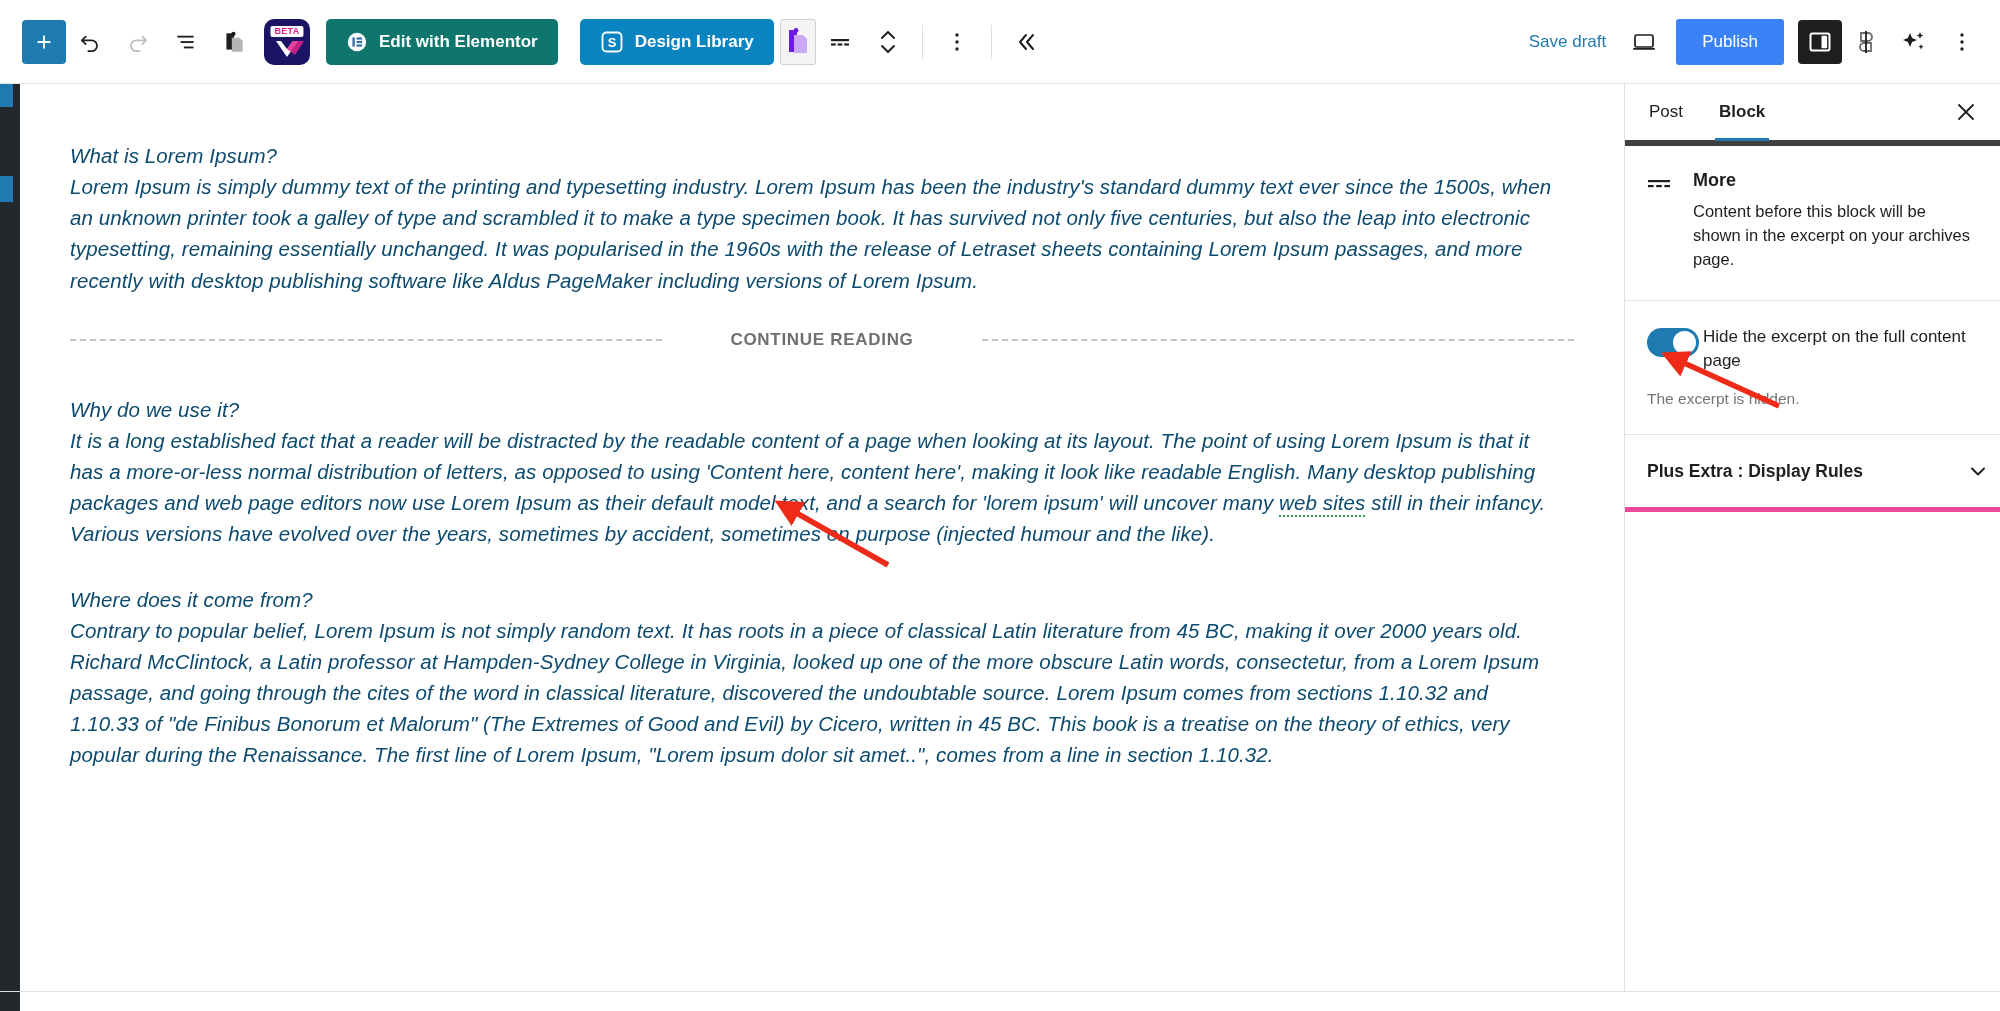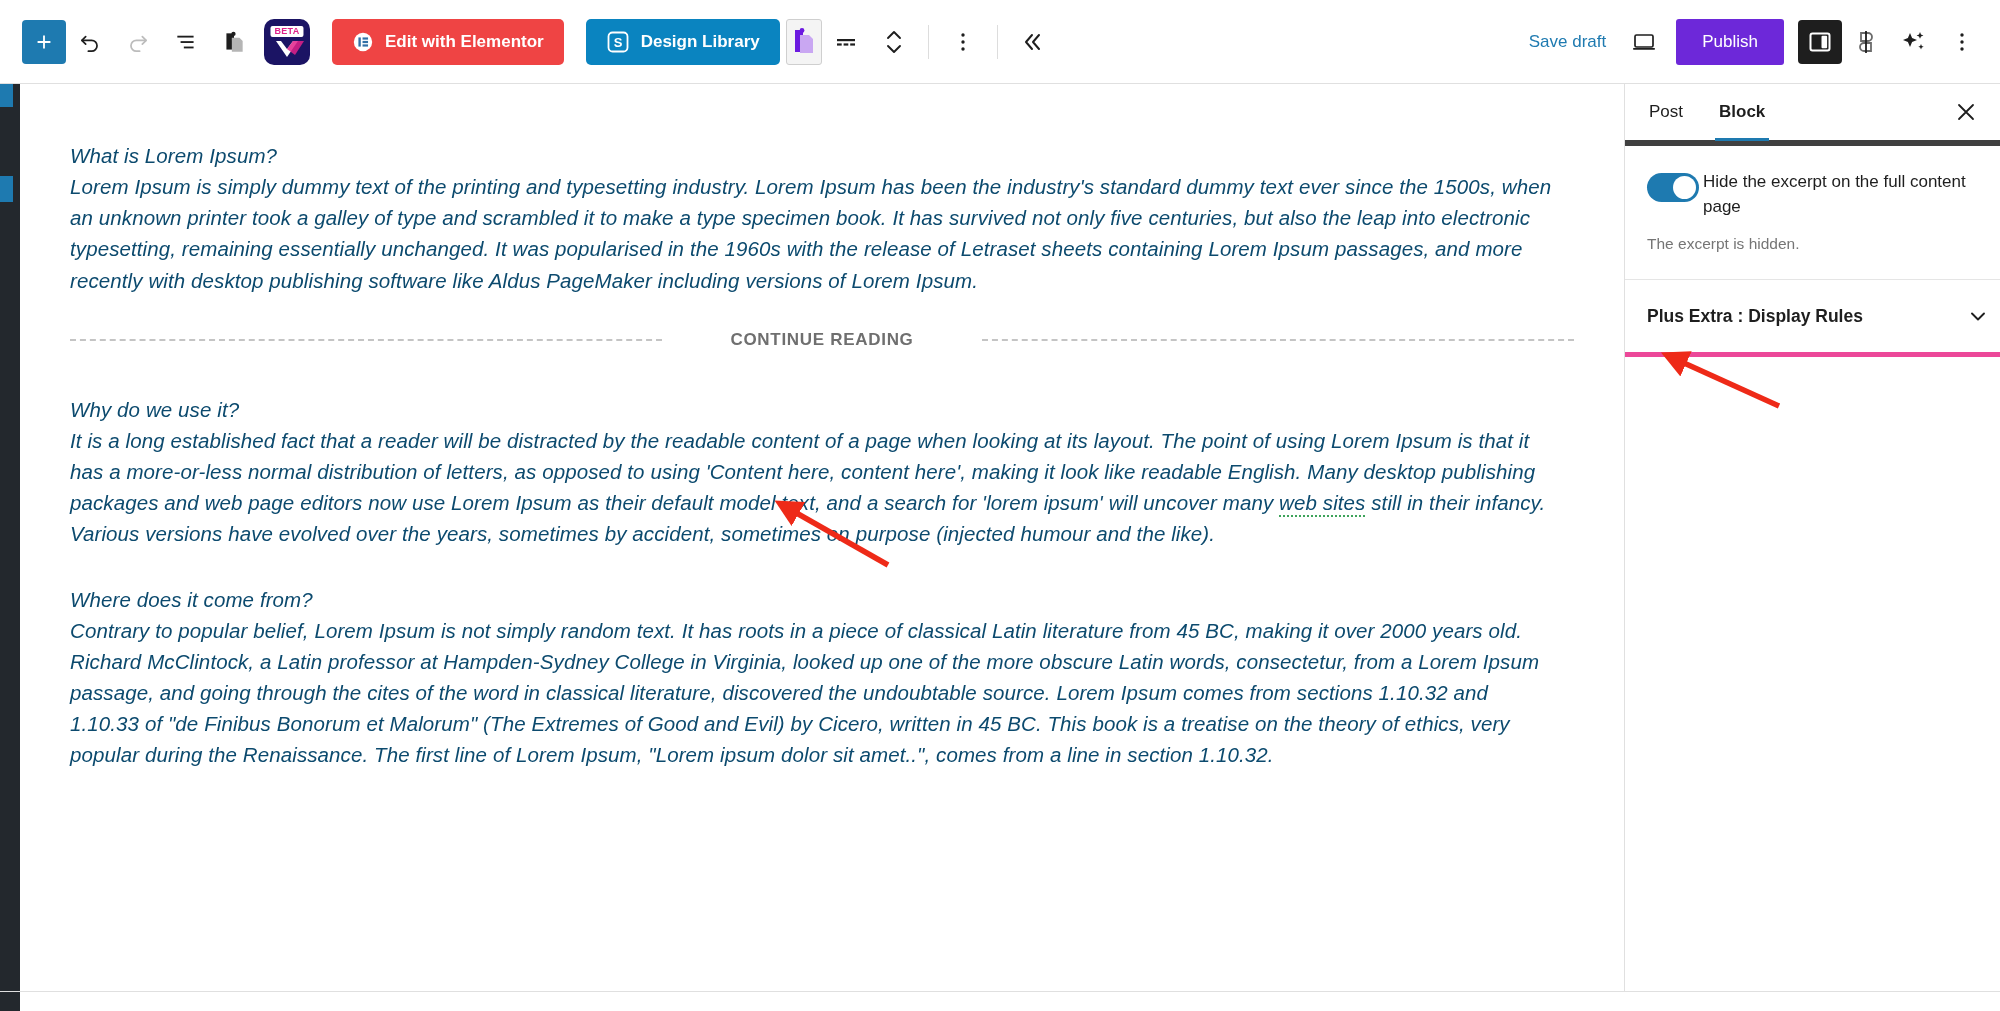--- a/index.html
+++ b/index.html
@@ -49,37 +49,37 @@
     font-size: 9px; font-weight: 700; letter-spacing: .3px;
     padding: 1px 4px; border-radius: 2px; line-height: 1.1;
   }
 
   .pill-btn {
     height: 46px; border-radius: 5px; border: none;
     display: flex; align-items: center; gap: 11px;
     padding: 0 20px; color: #fff; cursor: pointer;
     font-size: 17px; font-weight: 600; white-space: nowrap;
   }
-  .pill-elementor { background: #ef4444; margin-left: 16px; }
+  .pill-elementor { background: #0f766e; margin-left: 10px; }
   .pill-design    { background: #0a84c0; margin-left: 22px; }
 
   .stackable-btn {
     width: 36px; height: 46px; border: 1px solid #cfcfcf; border-radius: 3px;
     background: #f4f4f4; margin-left: 6px;
     display: flex; align-items: center; justify-content: center; cursor: pointer;
   }
 
   .tb-sep { width: 1px; height: 34px; background: #ddd; margin: 0 10px; }
 
   .save-draft {
     background: none; border: none; color: #1e7ab0;
     font-size: 17px; cursor: pointer; padding: 8px 14px; white-space: nowrap;
   }
   .publish-btn {
-    background: #6d28d9; color: #fff; border: none; border-radius: 3px;
+    background: #3b82f6; color: #fff; border: none; border-radius: 3px;
     height: 46px; padding: 0 26px; font-size: 17px; cursor: pointer;
     margin: 0 8px; white-space: nowrap;
   }
   .settings-toggle {
     width: 44px; height: 44px; border-radius: 4px; background: #1e1e1e;
     display: flex; align-items: center; justify-content: center;
     cursor: pointer; border: none; margin-left: 6px;
   }
 
   
@@ -399,20 +399,34 @@
       <div class="sb-tabs">
         <button class="sb-tab">Post</button>
         <button class="sb-tab active">Block</button>
         <button class="sb-close" title="Close settings">
           <svg width="22" height="22" viewBox="0 0 22 22">
             <path d="M4 4l14 14M18 4L4 18" stroke="#1e1e1e" stroke-width="1.8" stroke-linecap="round"></path>
           </svg>
         </button>
       </div>
 
+      <div class="sb-block-card">
+        <span class="sb-block-icon">
+          <svg width="28" height="22" viewBox="0 0 28 22">
+            <rect x="1" y="6" width="22" height="2.2" fill="#1e1e1e"></rect>
+            <rect x="1" y="11" width="5.6" height="2.2" fill="#1e1e1e"></rect>
+            <rect x="9.2" y="11" width="5.6" height="2.2" fill="#1e1e1e"></rect>
+            <rect x="17.4" y="11" width="5.6" height="2.2" fill="#1e1e1e"></rect>
+          </svg>
+        </span>
+        <div>
+          <div class="sb-block-name">More</div>
+          <div class="sb-block-desc">Content before this block will be shown in the excerpt on your archives page.</div>
+        </div>
+      </div>
 
       <div class="sb-toggle-row">
         <button class="toggle" role="switch" aria-checked="true">
           <span class="knob"></span>
         </button>
         <span class="sb-toggle-label">Hide the excerpt on the full content page</span>
       </div>
       <div class="sb-help">The excerpt is hidden.</div>
 
       <button class="sb-panel-row">

